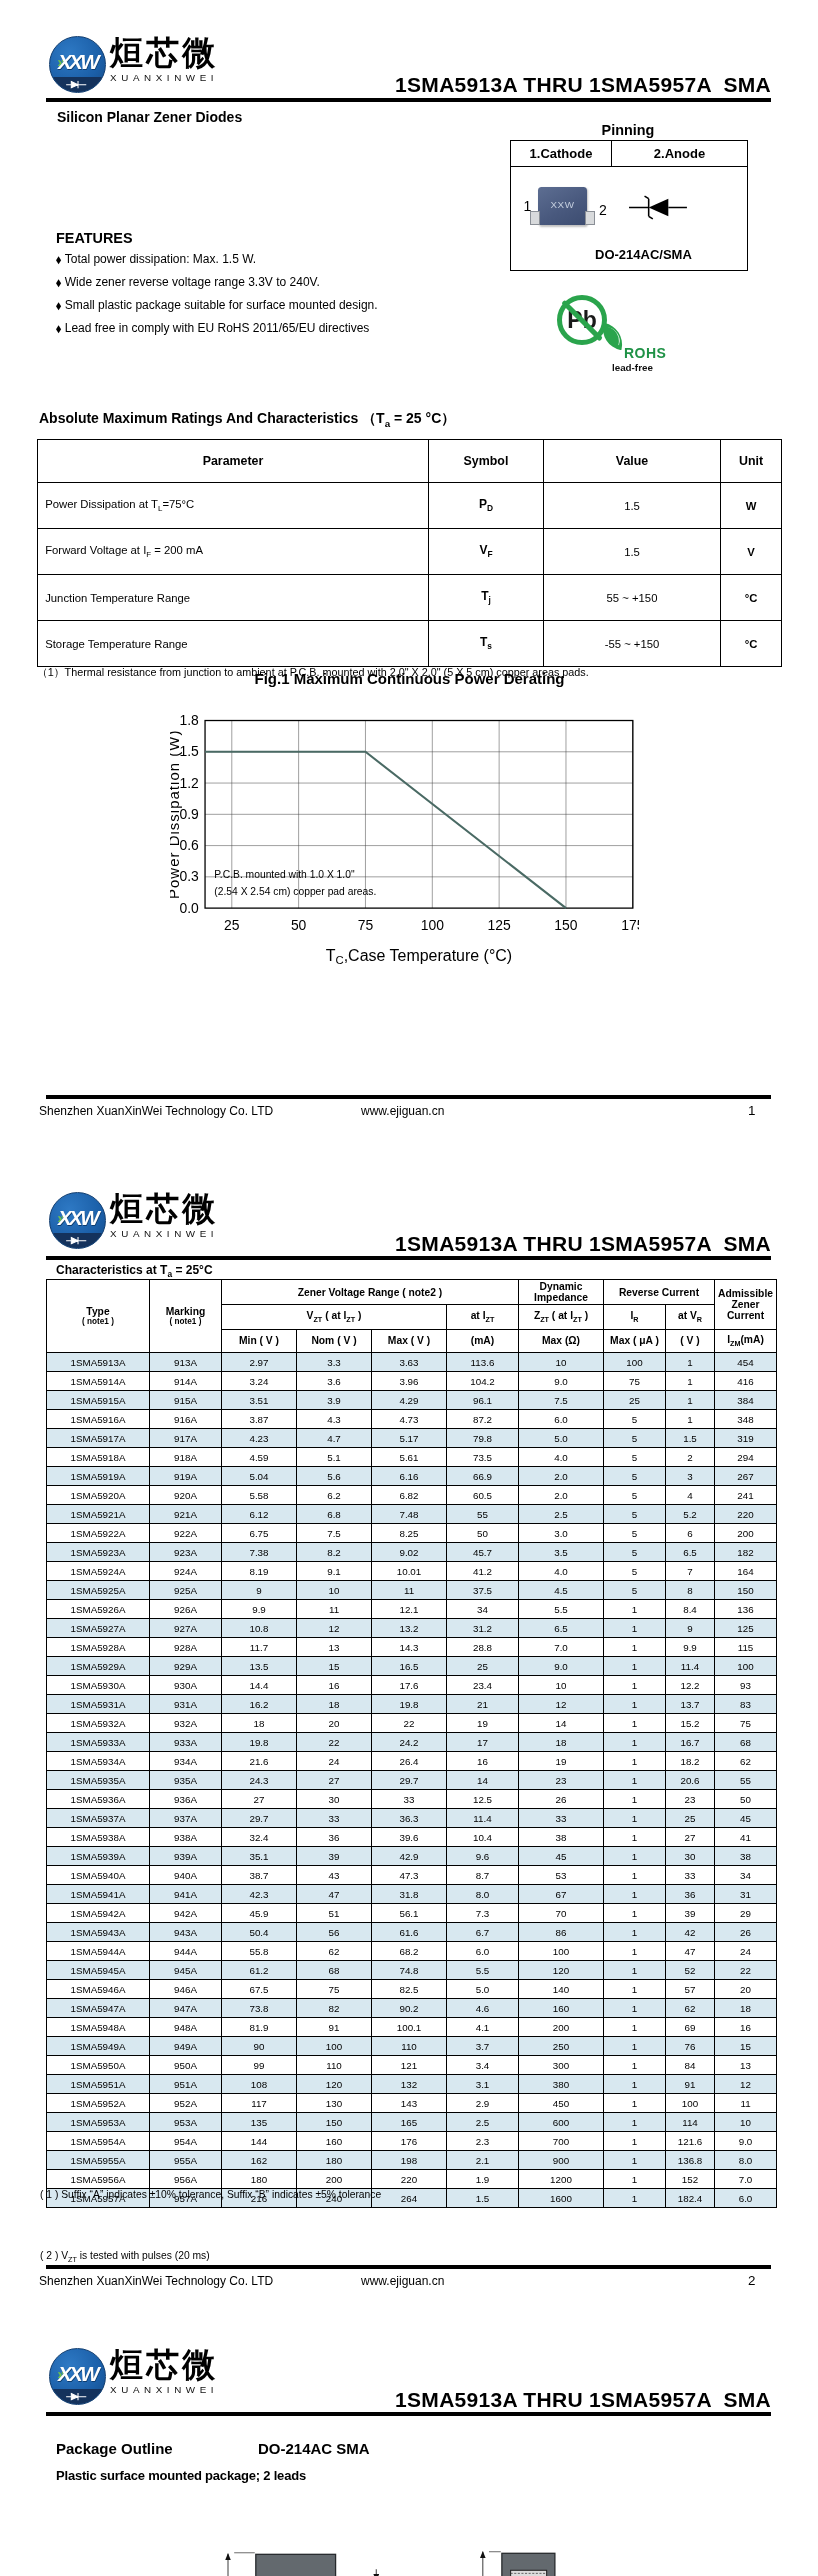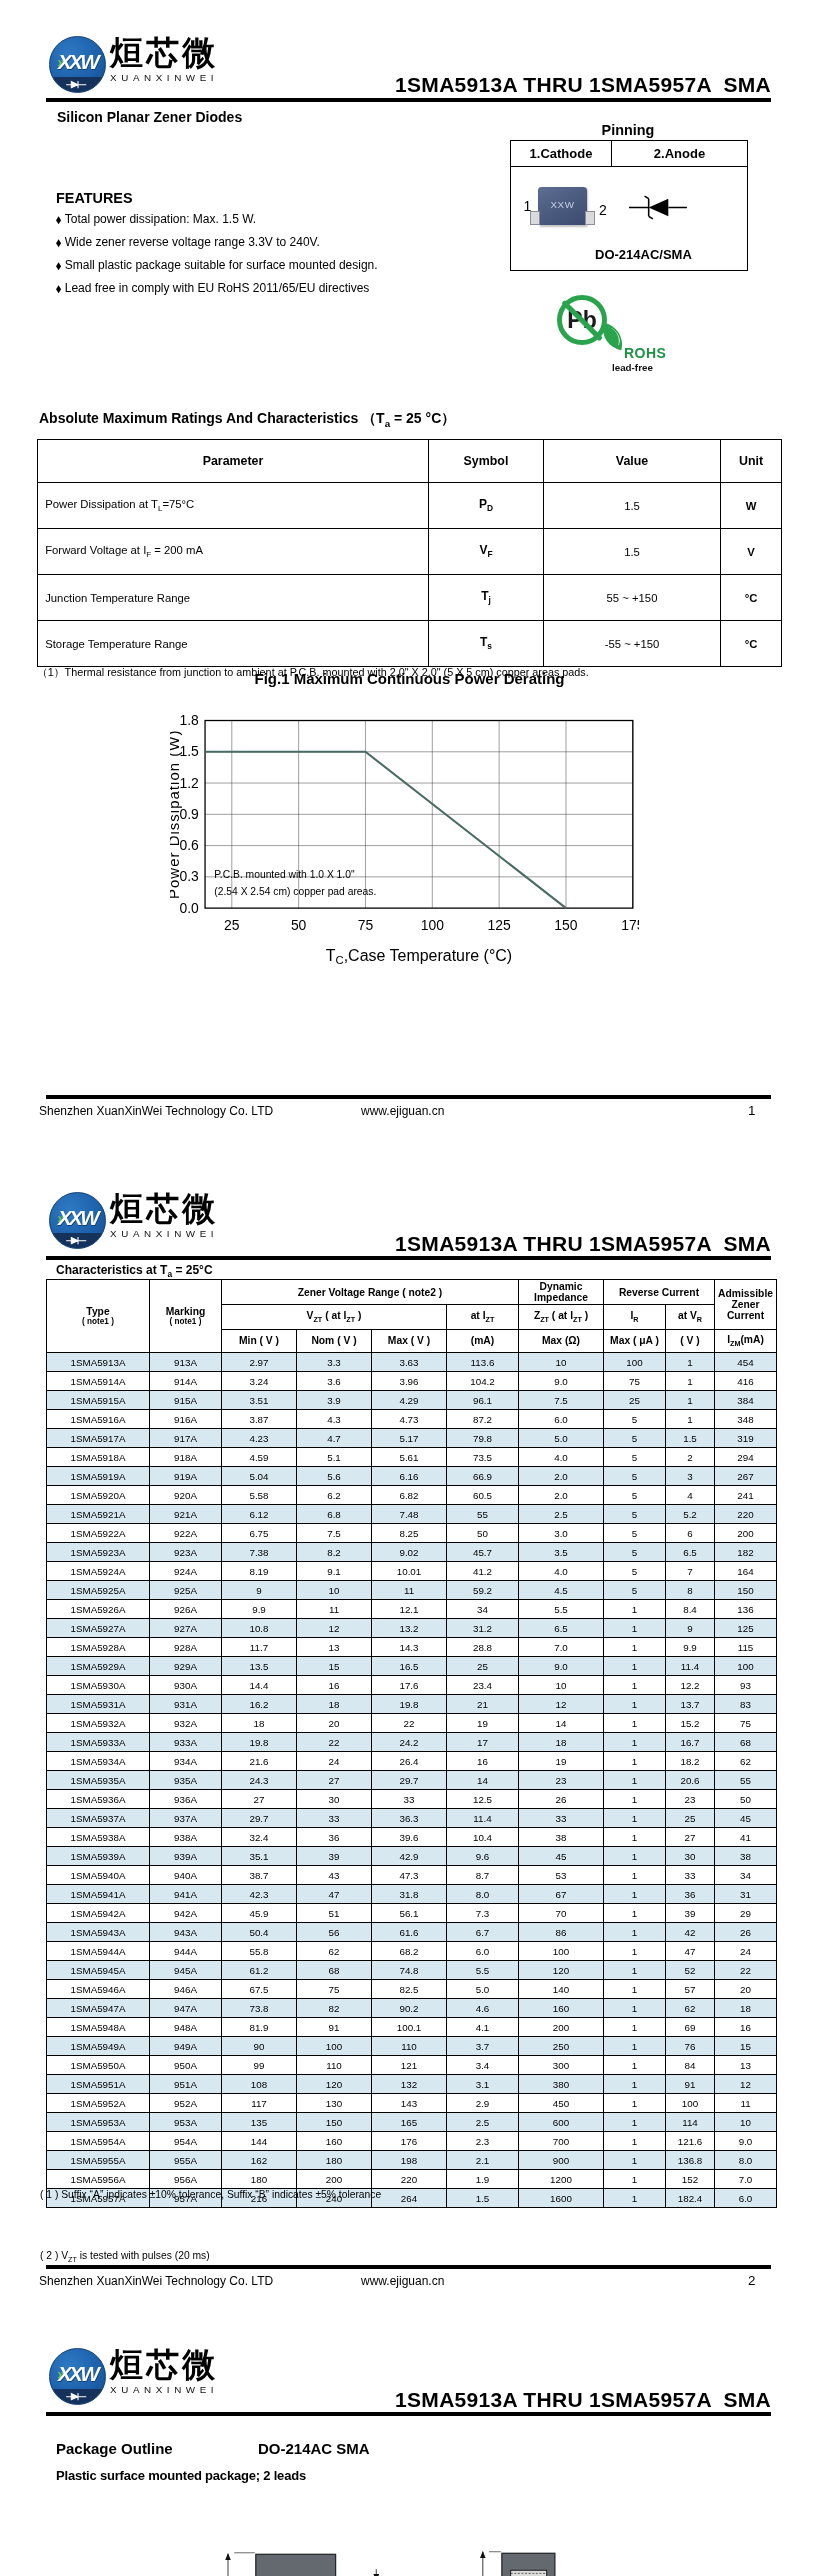--- a/index.html
+++ b/index.html
@@ -25,21 +25,21 @@
   .pin-table{border:1.5px solid #000;background:#fff;}
   .pin-head{height:25px;display:flex;border-bottom:1.5px solid #000;}
   .pin-cell{display:flex;align-items:center;justify-content:center;font-weight:bold;font-size:13px;text-align:center;}
   .pin-body{position:relative;height:101px;}
   .pkg{position:absolute;width:49px;height:38px;border-radius:3.6px;
        background:linear-gradient(150deg,#5d6e92 0%,#49597e 55%,#3c4c70 100%);box-shadow:1px 1.5px 2.1px rgba(0,0,0,.25);}
   .pkg-mark{position:absolute;top:12.4px;left:0;right:0;text-align:center;color:#c3cddd;font-size:9.8px;letter-spacing:0.5px;}
   .pkg-lead{position:absolute;width:7.7px;height:12.4px;background:#d8dadc;border:0.5px solid #8a8f96;top:24px;}
   .pin-num{position:absolute;font-size:14px;}
   .do-label{position:absolute;font-size:13px;font-weight:bold;}
-  .feat-title{font-size:14.4px;font-weight:bold;line-height:18.5px;}
+  .feat-title{font-size:14.4px;font-weight:bold;line-height:18.5px;margin-top:40px;}
   .feat-item{font-size:12px;line-height:22px;white-space:pre;}
   .bullet{display:inline-block;transform:scaleY(1.55);font-size:6.7px;vertical-align:1px;margin-right:3.6px;}
   
   .rohs{width:129px;height:85px;}
   .pb-circle{position:absolute;left:1px;top:0;width:40px;height:40px;border:5.7px solid #2aa44c;border-radius:50%;
              display:flex;align-items:center;justify-content:center;}
   .pb-txt{font-size:23px;font-weight:bold;color:#1a1a1a;}
   .pb-slash{position:absolute;left:-1px;top:23px;width:54px;height:5.2px;background:#2aa44c;transform:rotate(45deg);border-radius:2.1px;}
   .leaf{position:absolute;left:45px;top:30px;width:23px;height:23px;background:#2aa44c;border-radius:2% 95% 2% 95%;transform:rotate(12deg);}
   .leaf:after{content:"";position:absolute;left:3.1px;top:3.1px;width:15.5px;height:15.5px;border-radius:0 95% 0 95%;border-right:1px solid #e8f5ec;}
@@ -451,21 +451,21 @@
           <td>5</td>
           <td>7</td>
           <td>164</td>
         </tr>
         <tr class="blue">
           <td>1SMA5925A</td>
           <td>925A</td>
           <td>9</td>
           <td>10</td>
           <td>11</td>
-          <td>59.2</td>
+          <td>37.5</td>
           <td>4.5</td>
           <td>5</td>
           <td>8</td>
           <td>150</td>
         </tr>
         <tr class="">
           <td>1SMA5926A</td>
           <td>926A</td>
           <td>9.9</td>
           <td>11</td>

